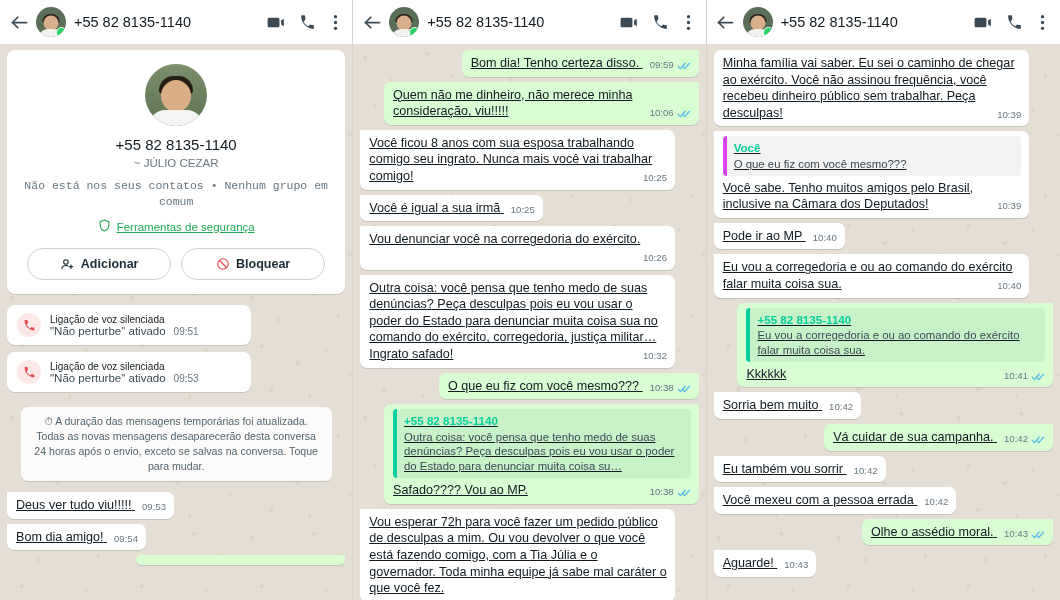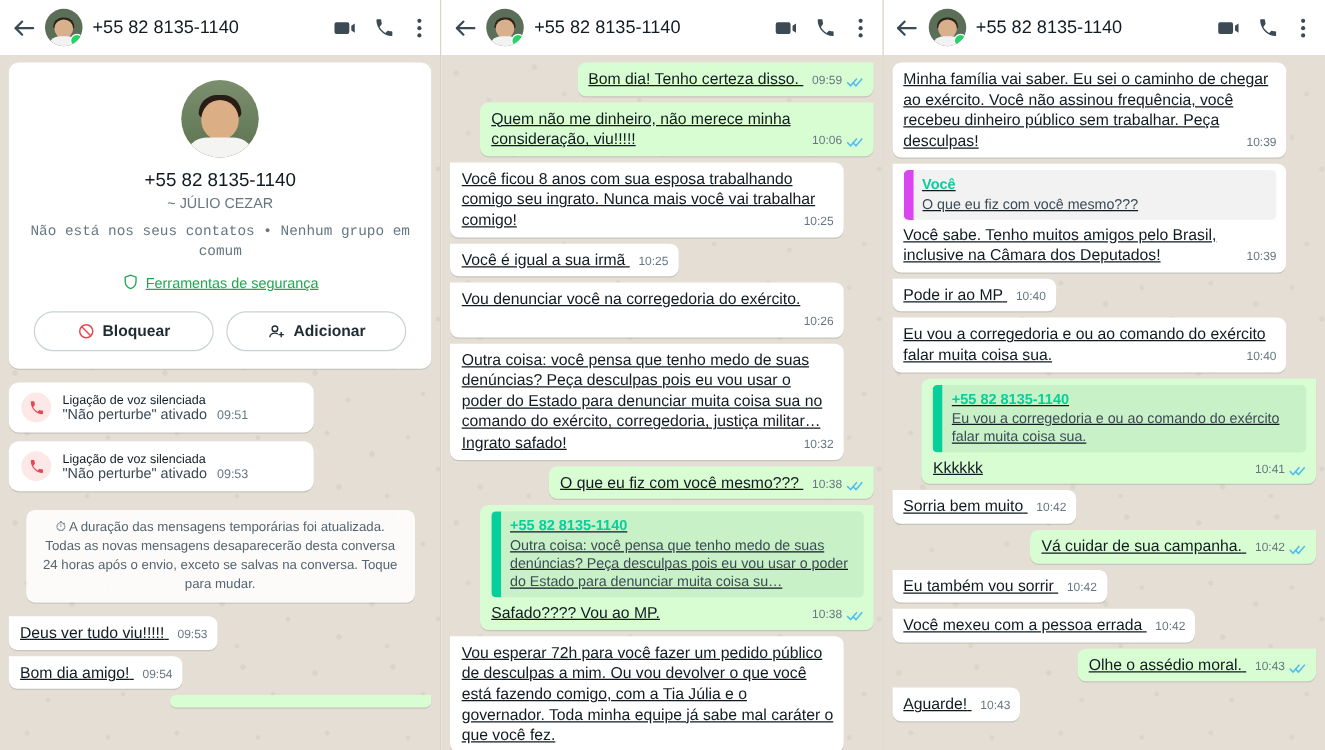--- a/index.html
+++ b/index.html
@@ -306,21 +306,21 @@
   .meta.float {
     float: right;
     margin-top: 4px;
   }
   .ticks { color: #53bdeb; display: inline-flex; }
   .bubble.wide { max-width: 93%; }
 
   
   .quote {
     background: rgba(0,0,0,0.05);
-    border-left: 8px solid #d946ef;
+    border-left: 4px solid #d946ef;
     border-radius: 4px;
     padding: 4px 7px;
     margin-bottom: 4px;
     overflow: hidden;
   }
   .bubble.out .quote { background: rgba(6,90,60,0.07); border-left-color: #06cf9c; }
   .quote .q-name {
     font-size: 11.6px;
     font-weight: 600;
     color: #06cf9c;
@@ -393,37 +393,37 @@
             <span>
               <svg width="13" height="13" viewBox="0 0 24 24" fill="none" stroke="#1da851" stroke-width="2">
                   <path d="M12 2 4 5v6c0 5 3.4 9.4 8 11 4.6-1.6 8-6 8-11V5z"></path>
                 </svg>
             </span>
             <span>Ferramentas de segurança</span>
           </div>
           <div class="card-actions">
             <div class="card-btn">
               <span class="ic">
-                <svg width="14" height="14" viewBox="0 0 24 24" fill="none" stroke="#e5484d" stroke-width="2">
-                    <circle cx="12" cy="12" r="9"></circle>
-                    <line x1="5.6" y1="5.6" x2="18.4" y2="18.4"></line>
-                  </svg>
-              </span>
-              <span>Bloquear</span>
-            </div>
-            <div class="card-btn">
-              <span class="ic">
                 <svg width="15" height="15" viewBox="0 0 24 24" fill="none" stroke="#1f2c33" stroke-width="1.8">
                     <circle cx="9.5" cy="8" r="3.6"></circle>
                     <path d="M3 19c0-3.3 2.9-5.4 6.5-5.4 1.4 0 2.7.3 3.8.9"></path>
                     <line x1="17.5" y1="12" x2="17.5" y2="19"></line>
                     <line x1="14" y1="15.5" x2="21" y2="15.5"></line>
                   </svg>
               </span>
               <span>Adicionar</span>
+            </div>
+            <div class="card-btn">
+              <span class="ic">
+                <svg width="14" height="14" viewBox="0 0 24 24" fill="none" stroke="#e5484d" stroke-width="2">
+                    <circle cx="12" cy="12" r="9"></circle>
+                    <line x1="5.6" y1="5.6" x2="18.4" y2="18.4"></line>
+                  </svg>
+              </span>
+              <span>Bloquear</span>
             </div>
           </div>
         </div>
 
         <div class="call-card">
           <div class="call-icon">
             <svg width="13" height="13" viewBox="0 0 24 24" fill="currentColor">
                 <path d="M6.6 10.8c1.4 2.8 3.8 5.1 6.6 6.6l2.2-2.2c.3-.3.7-.4 1-.2 1.2.4 2.4.6 3.6.6.6 0 1 .4 1 1V20c0 .6-.4 1-1 1C11.3 21 3 12.7 3 2.9c0-.6.4-1 1-1h3.5c.6 0 1 .4 1 1 0 1.3.2 2.5.6 3.6.1.4 0 .8-.2 1z"></path>
               </svg>
           </div>

